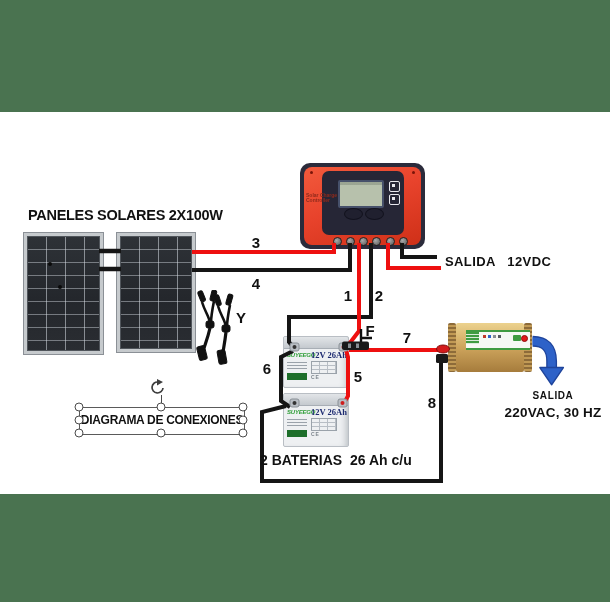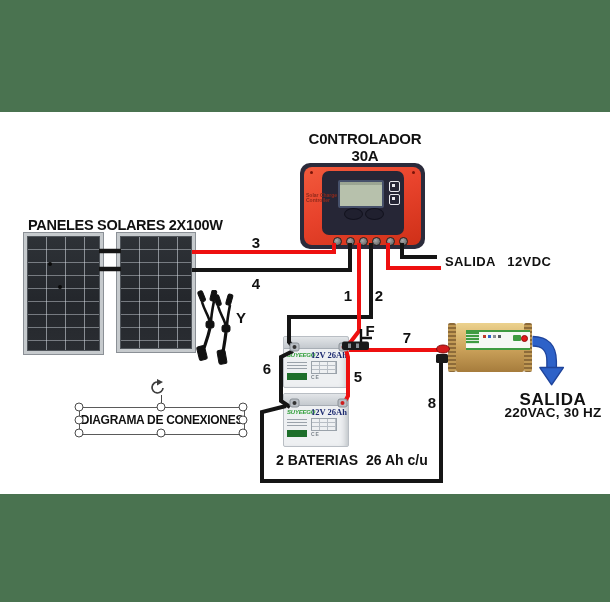--- a/index.html
+++ b/index.html
@@ -8,26 +8,26 @@
   .pre{white-space:pre;}
 
   
   .band{position:absolute;left:0;width:610px;background:#4a7350;}
   .band.top{top:0;height:112px;}
   .band.bottom{top:494px;height:108px;}
 
   
   .lbl{position:absolute;color:#111;}
   .title{left:300px;top:130px;width:130px;font-size:15px;font-weight:600;text-align:center;letter-spacing:-0.2px;}
-  .panels-label{left:28px;top:217px;font-size:14.5px;font-weight:600;letter-spacing:-0.3px;}
+  .panels-label{left:28px;top:207px;font-size:14.5px;font-weight:600;letter-spacing:-0.3px;}
   .salida-dc{left:445px;top:254px;font-size:13px;font-weight:700;letter-spacing:.4px;}
   .inversor-label{left:430px;top:297px;width:120px;text-align:center;font-size:14.5px;font-weight:600;}
-  .salida-ac1{left:503px;top:390px;width:100px;text-align:center;font-size:17px;font-weight:800;letter-spacing:.6px;}
+  .salida-ac1{left:503px;top:390px;width:100px;text-align:center;font-size:10px;font-weight:800;letter-spacing:.6px;}
   .salida-ac2{left:498px;top:405px;width:110px;text-align:center;font-size:13.5px;font-weight:800;letter-spacing:.2px;}
-  .bat-caption{left:276px;top:452px;font-size:14px;font-weight:600;}
+  .bat-caption{left:260px;top:452px;font-size:14px;font-weight:600;}
   .wnum{position:absolute;font-size:15px;font-weight:600;line-height:16px;transform:translateX(-50%);}
 
   
   .panel{position:absolute;border:3px solid #c6cacd;outline:1px solid #8b9096;
     background:
       repeating-linear-gradient(90deg, rgba(215,221,228,.55) 0 1px, transparent 1px 19px),
       repeating-linear-gradient(180deg, rgba(215,221,228,.45) 0 1px, transparent 1px 13px),
       linear-gradient(180deg,#2e3237 0%,#24272c 55%,#2a2d32 100%);
     box-shadow:inset 0 0 0 1px #50555b;}
   .pdot{position:absolute;width:4px;height:4px;border-radius:50%;background:#0a0a0a;}
@@ -213,21 +213,20 @@
       <ellipse cx="443" cy="349" rx="6.5" ry="4" fill="#d31b1b" stroke="#7e0d0d"></ellipse>
     </g>
   </svg>
 
   <svg style="left:528px;top:334px;" width="40" height="58" viewBox="0 0 44 64">
     <path d="M5,8 Q26,8 26,30 L26,38" fill="none" stroke="#1f449b" stroke-width="12"></path>
     <path d="M5,8 Q26,8 26,30 L26,38" fill="none" stroke="#2e62c8" stroke-width="9"></path>
     <polygon points="13,37 39,37 26,56" fill="#2e62c8" stroke="#1f449b" stroke-width="1.5" stroke-linejoin="round"></polygon>
   </svg>
 
-  <div class="lbl title">C0NTROLADOR 30A</div>
   <div class="lbl panels-label">PANELES SOLARES 2X100W</div>
   <div class="lbl salida-dc pre">SALIDA   12VDC</div>
   <div class="lbl salida-ac1">SALIDA</div>
   <div class="lbl salida-ac2">220VAC, 30 HZ</div>
   <div class="lbl bat-caption pre">2 BATERIAS  26 Ah c/u</div>
 
   <span class="wnum" style="left:348px;top:288px;">1</span>
   <span class="wnum" style="left:379px;top:288px;">2</span>
   <span class="wnum" style="left:256px;top:235px;">3</span>
   <span class="wnum" style="left:256px;top:276px;">4</span>

